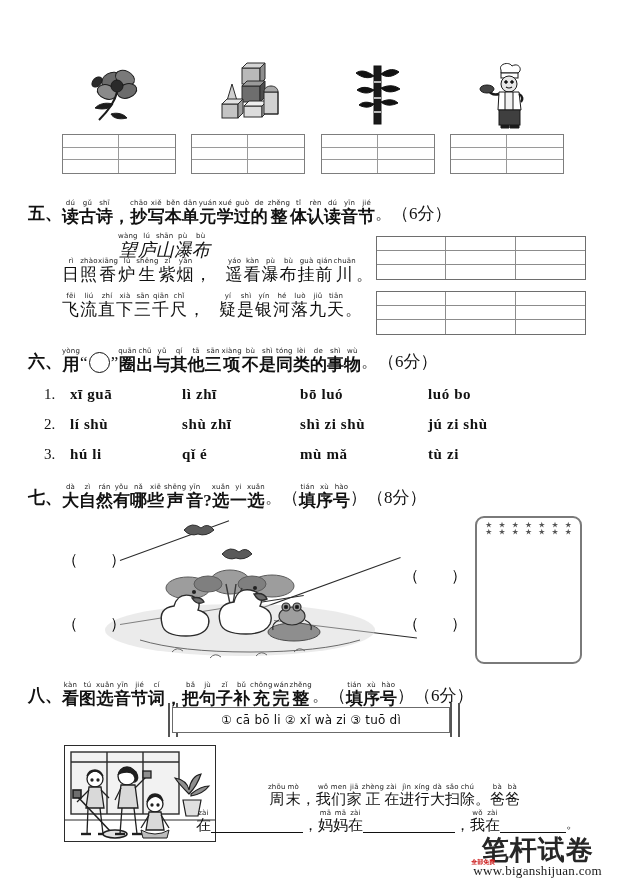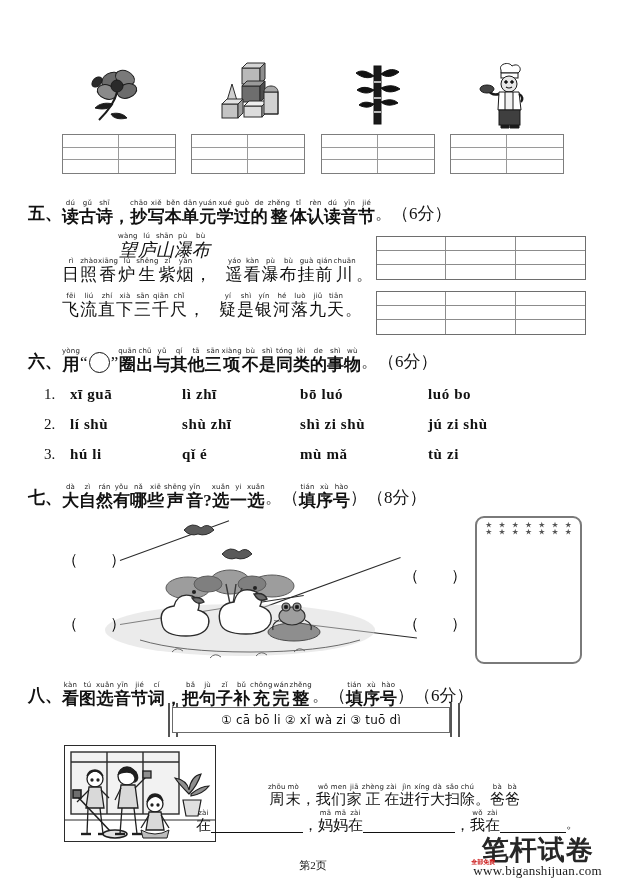--- a/index.html
+++ b/index.html
@@ -1029,23 +1029,20 @@
           <span class="ru">
             <span class="py">zài</span>
             <span class="hz">在</span>
           </span>
         </span>
       <span class="blank" style="width:66px;"></span>
       <span style="font-size:13px;">。</span>
     </div>
   </div>
 
-  <div class="footer">
-    <span>第2页</span>
-  </div>
 
   <div class="wm">
     <div class="wm-main">笔杆试卷</div>
     <div style="position:relative;">
       <span class="wm-free">全部免费</span>
       <div class="wm-url">www.biganshijuan.com</div>
     </div>
   </div>
 
 </div>

